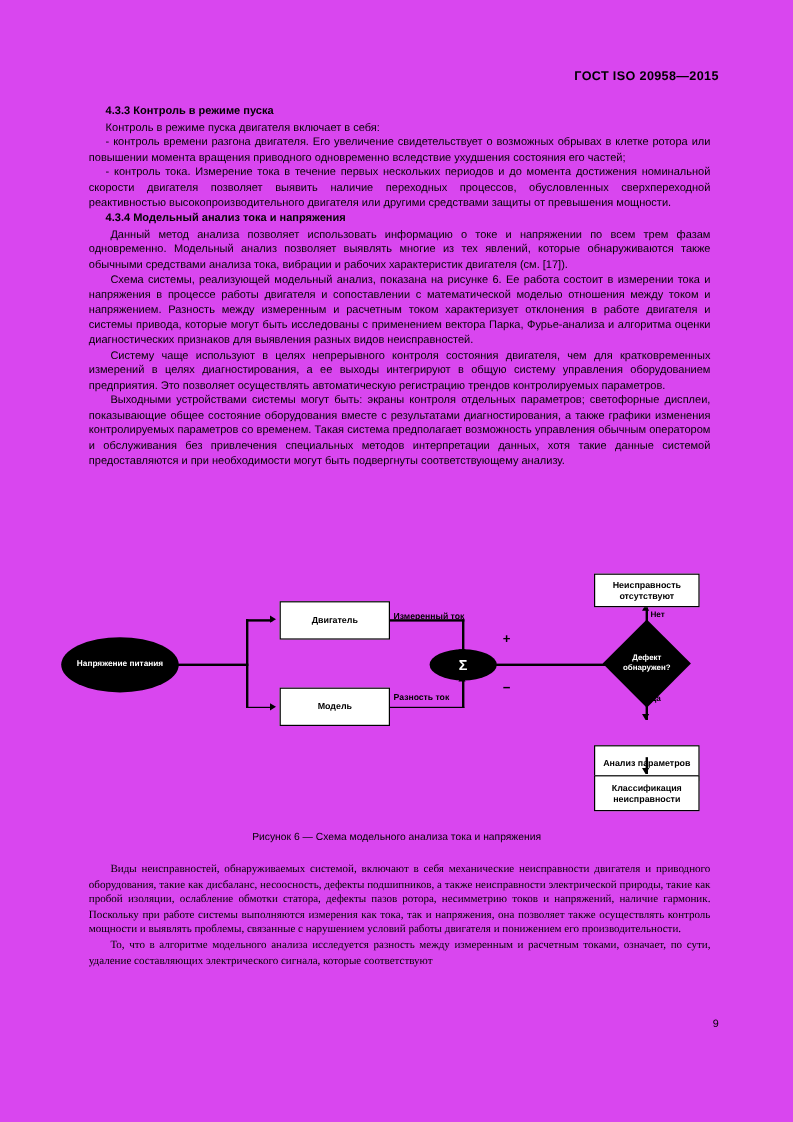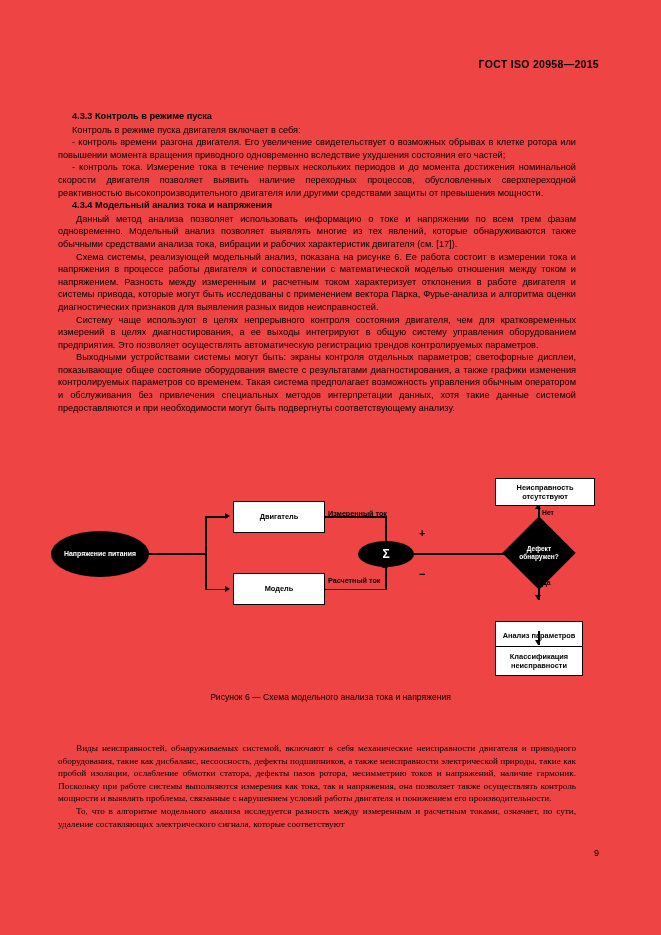--- a/index.html
+++ b/index.html
@@ -8,38 +8,37 @@
     background: #ffffff;
   }
   body {
     font-family: "Liberation Sans", sans-serif;
     color: #000000;
   }
   .page {
     position: relative;
     width: 661px;
     height: 935px;
-    background: #ef4444;
+    background: #d946ef;
     overflow: hidden;
   }
   .header {
     position: absolute;
     top: 58px;
     right: 62px;
     font-size: 10.5px;
     font-weight: bold;
     letter-spacing: 0.3px;
     white-space: nowrap;
   }
   .content {
     position: absolute;
-    left: 58px;
+    left: 74px;
     top: 86px;
     width: 518px;
-    margin-top: 24px;
   }
   .h4 {
     font-size: 9.2px;
     font-weight: bold;
     margin: 0 0 1px 0;
     text-indent: 14px;
     line-height: 12.6px;
   }
   p.body {
     font-size: 9.2px;
@@ -218,41 +217,41 @@
     </div>
 
     <div class="line-h" style="left:280px; top:29px; width:62px;"></div>
     <div class="line-v" style="left:340px; top:29px; height:29px;"></div>
     <div class="arrow-d" style="left:337.2px; top:54px;"></div>
     <div class="edge-label" style="left:283px; top:22px;">Измеренный ток</div>
 
     <div class="line-h" style="left:280px; top:101.5px; width:62px;"></div>
     <div class="line-v" style="left:340px; top:78px; height:25px;"></div>
     <div class="arrow-d" style="left:337.2px; top:76px; transform:rotate(180deg);"></div>
-    <div class="edge-label" style="left:283px; top:89px;">Расчетный ток</div>
+    <div class="edge-label" style="left:283px; top:89px;">Разность ток</div>
 
     <div class="node sum-ellipse" style="left:313px; top:54px; width:56px; height:26px;">
       <span>Σ</span>
     </div>
     <div class="sign" style="left:374px; top:41px;">+</div>
     <div class="sign" style="left:374px; top:82px;">−</div>
 
     <div class="line-h" style="left:366px; top:66px; width:98px;"></div>
     <div class="arrow-r" style="left:461px; top:63.2px;"></div>
 
     <div class="diamond-wrap" style="left:468px; top:40px; width:52px; height:52px;">
       <div class="diamond-shape"></div>
       <div class="diamond-label">Дефект обнаружен?</div>
     </div>
 
     <div class="line-v" style="left:493px; top:19px; height:22px;"></div>
     <div class="arrow-d" style="left:490.2px; top:17px; transform:rotate(180deg);"></div>
     <div class="branch-label" style="left:497px; top:22px;">Нет</div>
 
-    <div class="node rect" style="left:450px; top:-9px; width:100px; height:28px;">
+    <div class="node rect" style="left:450px; top:-9px; width:88px; height:28px;">
       <span>Неисправность отсутствуют</span>
     </div>
 
     <div class="line-v" style="left:493px; top:91px; height:22px;"></div>
     <div class="arrow-d" style="left:490.2px; top:108px;"></div>
     <div class="branch-label" style="left:497px; top:92px;">Да</div>
 
     <div class="node rect" style="left:450px; top:114px; width:88px; height:30px;margin-top:20px;">
       <span>Анализ параметров</span>
     </div>

